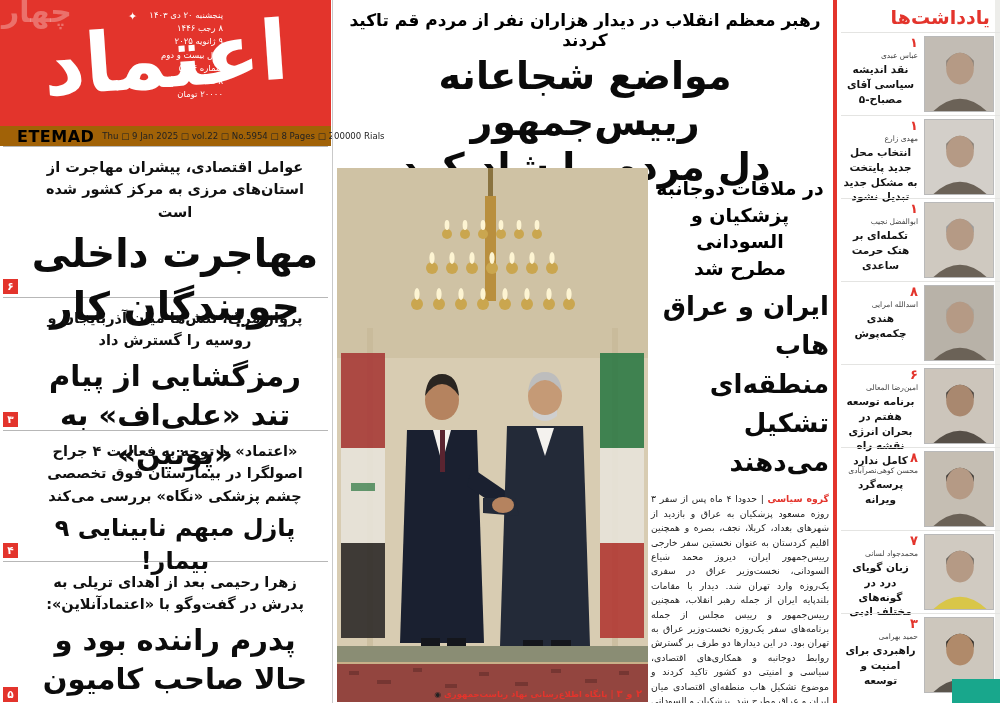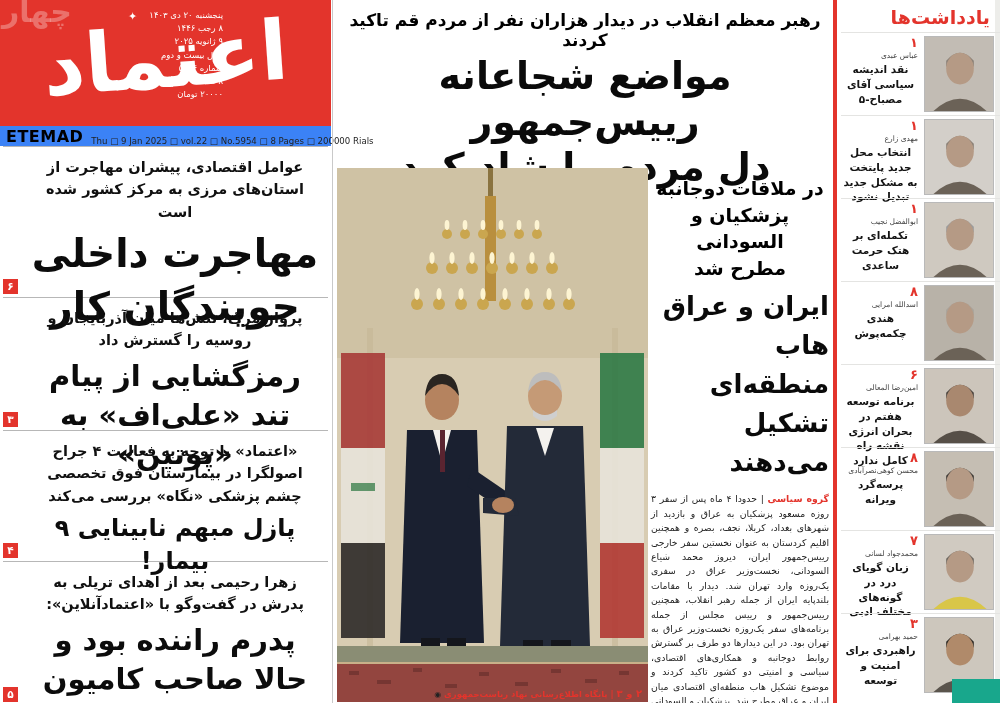--- a/index.html
+++ b/index.html
@@ -12,21 +12,21 @@
 
   
   .left-col{position:absolute;left:0;top:0;width:331px;height:703px;}
   .v-sep{position:absolute;left:332px;top:0;width:1px;height:703px;background:#c9c9c9;}
 
   .masthead{position:relative;height:126px;background:var(--red);color:#fff;overflow:hidden;}
   .watermark{position:absolute;left:2px;top:-6px;font-size:30px;font-weight:bold;color:rgba(255,255,255,.30);direction:rtl;}
   .logo{position:absolute;left:0;top:0;width:100%;height:122px;text-align:center;font-size:82px;font-weight:bold;line-height:118px;transform:rotate(-4deg);direction:rtl;}
   .masthead .star{position:absolute;left:128px;top:10px;font-size:11px;color:#fff;}
   .dates{position:absolute;right:108px;top:9px;text-align:right;font-size:8.5px;line-height:1.55;direction:rtl;z-index:2;}
-  .info-line{height:20px;display:flex;align-items:flex-end;padding:0 6px;direction:ltr;background:#3b82f6;}
+  .info-line{height:20px;display:flex;align-items:center;padding:0 17px;direction:ltr;background:#a16207;}
   .etemad-latin{font-weight:bold;font-size:16px;letter-spacing:.5px;margin-right:8px;color:#000;}
   .pub-info{font-size:8.6px;color:#222;white-space:nowrap;}
 
   hr.sep{border:0;border-top:1px solid #b7b7b7;margin:0 3px;}
   .article{position:relative;padding-top:9px;text-align:center;direction:rtl;padding-left:19px;}
   .article .kicker{font-size:14.5px;font-weight:bold;line-height:1.55;color:#101010;padding:0 12px;}
   .article .headline{font-weight:bold;color:#0c0c0c;line-height:1.35;margin-top:5px;padding:0 6px;}
   .h-a{font-size:39px;}
   .h-b{font-size:29px;}
   .h-c{font-size:24px;}

